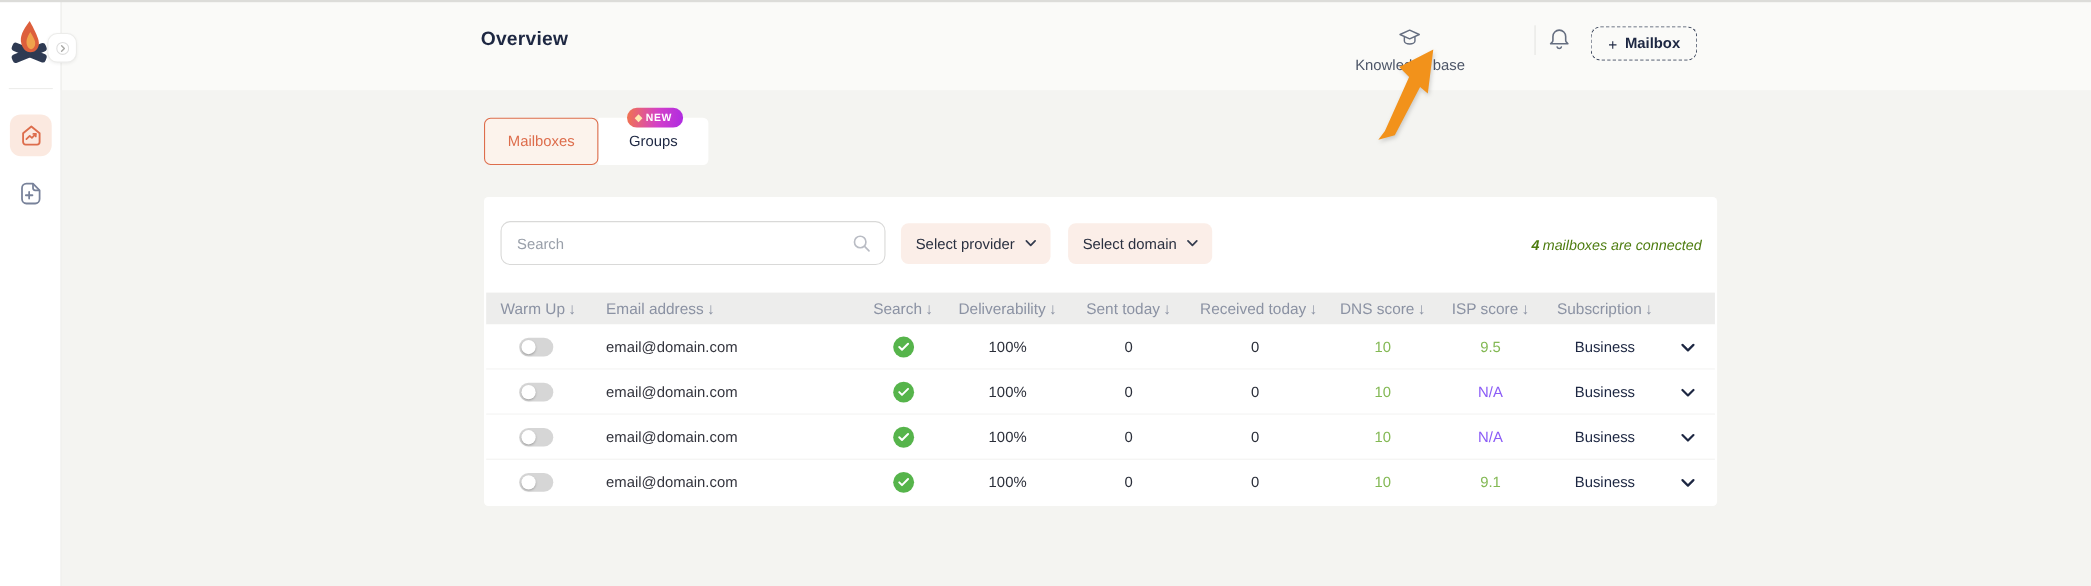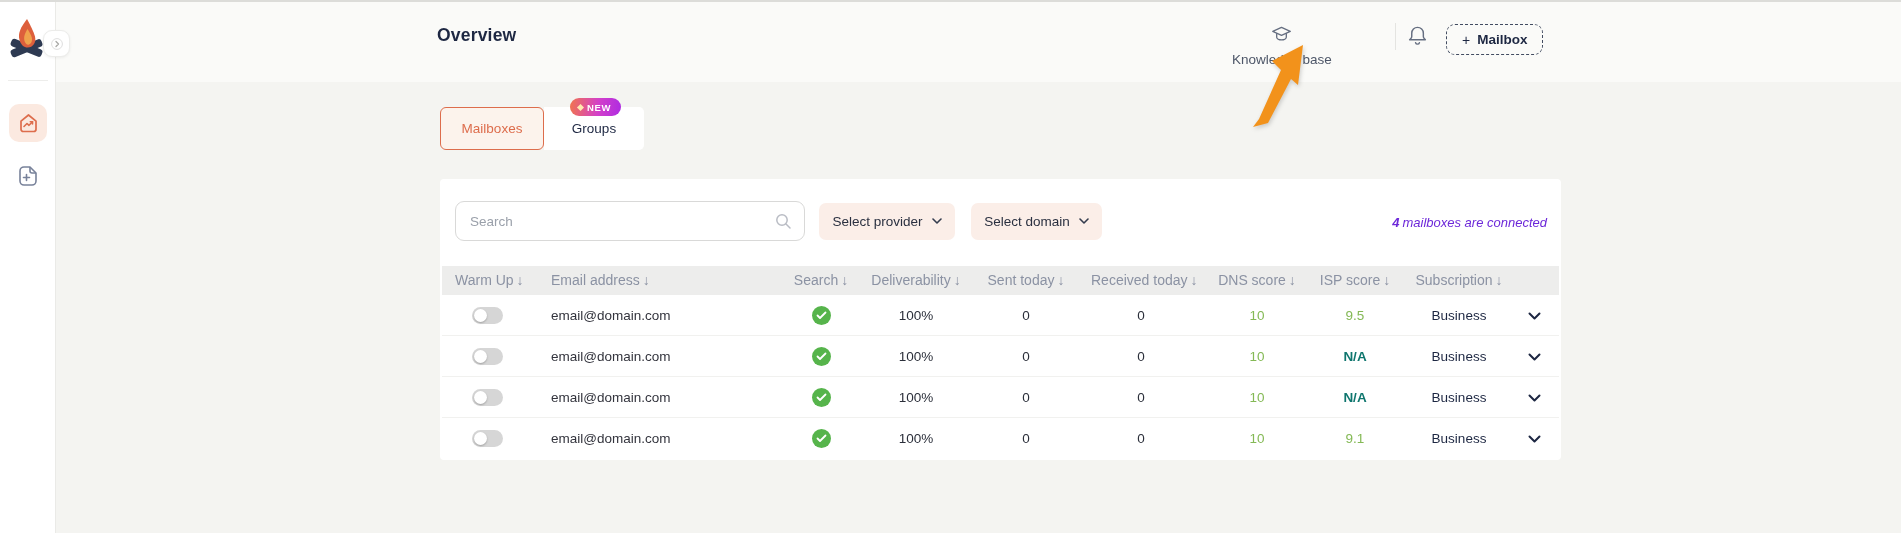--- a/index.html
+++ b/index.html
@@ -56,21 +56,21 @@
   .search-box { position:absolute; left:15px; top:22px; width:350px; height:40px;
     border:1px solid #d9d9d8; border-radius:9px; background:#fff; display:flex; align-items:center; }
   .search-box input { border:none; outline:none; background:transparent; flex:1; padding:0 8px 0 14px;
     font-size:13.5px; font-family:inherit; color:#33343d; }
   .search-box input::placeholder { color:#9aa0aa; }
   .search-icon { margin-right:12px; display:flex; }
   .dropdown { position:absolute; top:24px; height:37px; background:#fbeee8; border-radius:7px;
     display:flex; align-items:center; justify-content:center; gap:9px; font-size:13.5px; color:#2a3040; cursor:pointer; }
   .dd-provider { left:379px; width:136px; }
   .dd-domain { left:531px; width:131px; }
-  .connected { position:absolute; right:14px; top:36px; font-style:italic; font-size:13px; color:#6d28d9; }
+  .connected { position:absolute; right:14px; top:36px; font-style:italic; font-size:13px; color:#4d7c0f; }
   .connected b { font-weight:700; margin-right:3px; }
 
   
   .thead { position:absolute; left:2px; right:2px; top:87px; height:29px; background:#ededec; }
   .th { position:absolute; font-size:14px; color:#8b92a3; line-height:29px; white-space:nowrap; }
   .sort { margin-left:3px; }
   .row { position:absolute; left:2px; right:2px; height:41px; border-bottom:1px solid #f1f1ef; background:#fff; }
   .row.last { border-bottom:none; }
   .cell { position:absolute; font-size:13.5px; line-height:41px; color:#2b2f3a; white-space:nowrap; }
 
@@ -80,21 +80,21 @@
   .col-deliv { left:424px; width:100px; text-align:center; }
   .col-sent  { left:534px; width:100px; text-align:center; }
   .col-recv  { left:649px; width:100px; text-align:center; }
   .col-dns   { left:765px; width:100px; text-align:center; }
   .col-isp   { left:863px; width:100px; text-align:center; }
   .col-sub   { left:957px; width:120px; text-align:center; }
   .col-chev  { left:1076px;width:32px;  text-align:center; }
 
   .email { color:#33343d; }
   .green { color:var(--score-green,#84b955); }
-  .na { color:#0f766e;font-weight:bold; }
+  .na { color:#8b5cf6; }
   .sub { color:#1d2742; }
 
   .toggle { position:absolute; left:30px; top:12px; width:31px; height:17px; border-radius:9px;
     background:#d6d6d6; cursor:pointer; display:block; }
   .knob { position:absolute; left:2px; top:2px; width:13px; height:13px; border-radius:50%;
     background:#fff; box-shadow:0 1px 2px rgba(0,0,0,.25); display:block; }
   .status-wrap { display:flex; align-items:center; justify-content:center; height:41px; }
   .check { width:19px; height:19px; border-radius:50%; background:var(--check-green,#56b44b);
     display:flex; align-items:center; justify-content:center; }
   .chev-btn { display:flex; align-items:center; justify-content:center; height:41px; cursor:pointer; }

